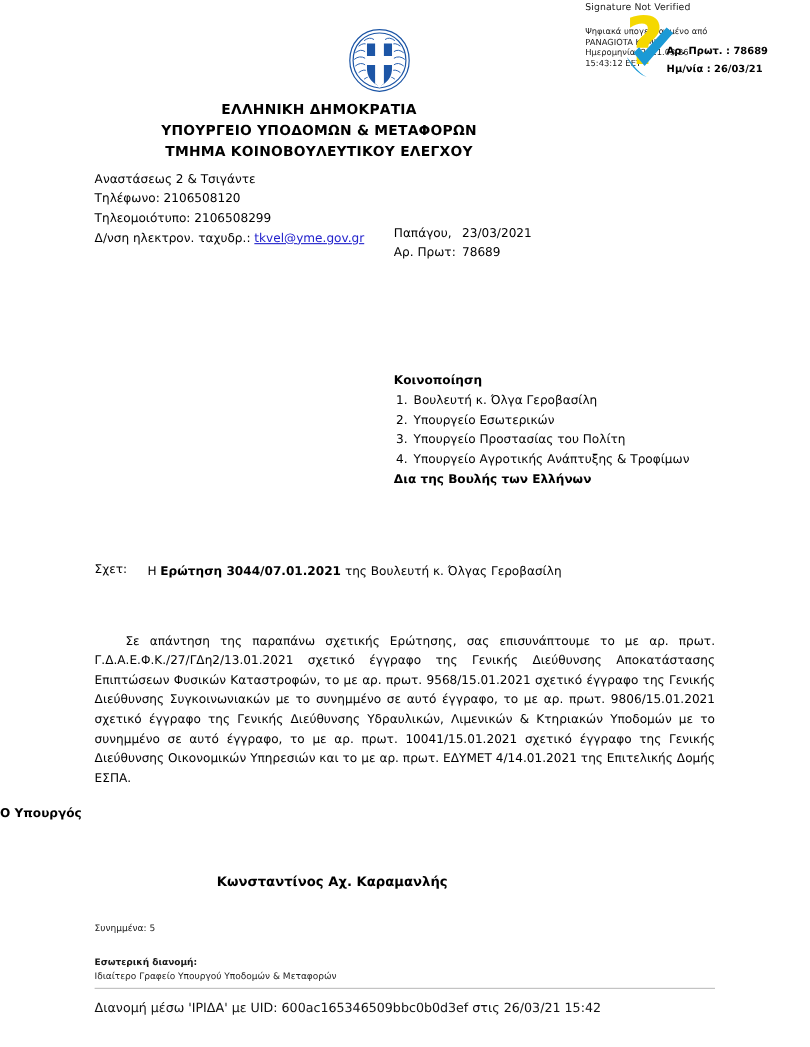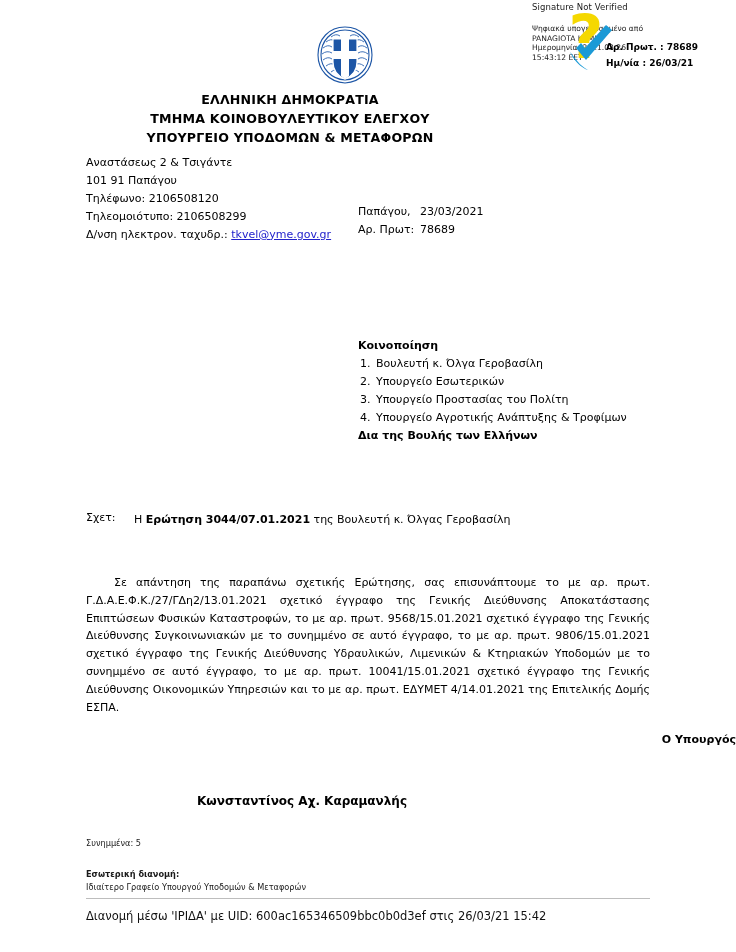--- a/index.html
+++ b/index.html
@@ -174,21 +174,21 @@
     text-align: justify;
     text-indent: 28px;
   }
 
   
   .closing-title {
     position: absolute;
     top: 733px;
     left: 0;
     width: 736px;
-    text-align: right;
+    text-align: left;
     font-size: 11px;
     font-weight: bold;
   }
   .signer-name {
     position: absolute;
     top: 794px;
     left: 0;
     width: 604px;
     text-align: center;
     font-size: 12px;
@@ -279,27 +279,26 @@
         <path d="M48 50 q-5 -4 -9 -1"></path>
       <path d="M53 20 q-5 -4 -9 -1"></path>
         <path d="M48 15 q-5 -4 -9 -1"></path>
     </g>
     <path d="M22 17 L46 17 L46 40 Q46 52 34 57 Q22 52 22 40 Z" fill="#1d56a6" stroke="#ffffff" stroke-width="1.2"></path>
     <path d="M30 17 L38 17 L38 29 L46 29 L46 37 L38 37 L38 54 L34 57 L30 54 L30 37 L22 37 L22 29 L30 29 Z" fill="#ffffff"></path>
   </svg>
 
   <div class="ministry-header">
     <div>ΕΛΛΗΝΙΚΗ ΔΗΜΟΚΡΑΤΙΑ</div>
+    <div>ΥΠΟΥΡΓΕΙΟ ΥΠΟΔΟΜΩΝ &amp; ΜΕΤΑΦΟΡΩΝ</div>
     <div>ΤΜΗΜΑ ΚΟΙΝΟΒΟΥΛΕΥΤΙΚΟΥ ΕΛΕΓΧΟΥ</div>
-    <div>ΥΠΟΥΡΓΕΙΟ ΥΠΟΔΟΜΩΝ &amp; ΜΕΤΑΦΟΡΩΝ</div>
   </div>
 
   <div class="address-block">
     <div>Αναστάσεως 2 &amp; Τσιγάντε</div>
-    <div>101 91 Παπάγου</div>
     <div>Τηλέφωνο: 2106508120</div>
     <div>Τηλεομοιότυπο: 2106508299</div>
     <div>
       <span>Δ/νση ηλεκτρον. ταχυδρ.:</span>
       <span class="email-link">tkvel@yme.gov.gr</span>
     </div>
   </div>
 
   <div class="place-date">
     <div>

